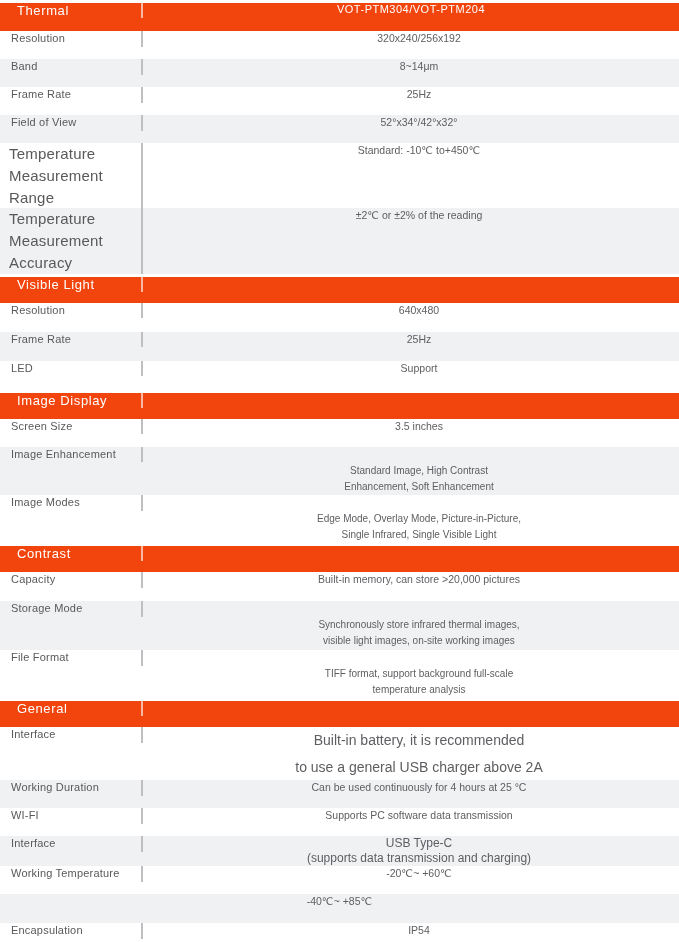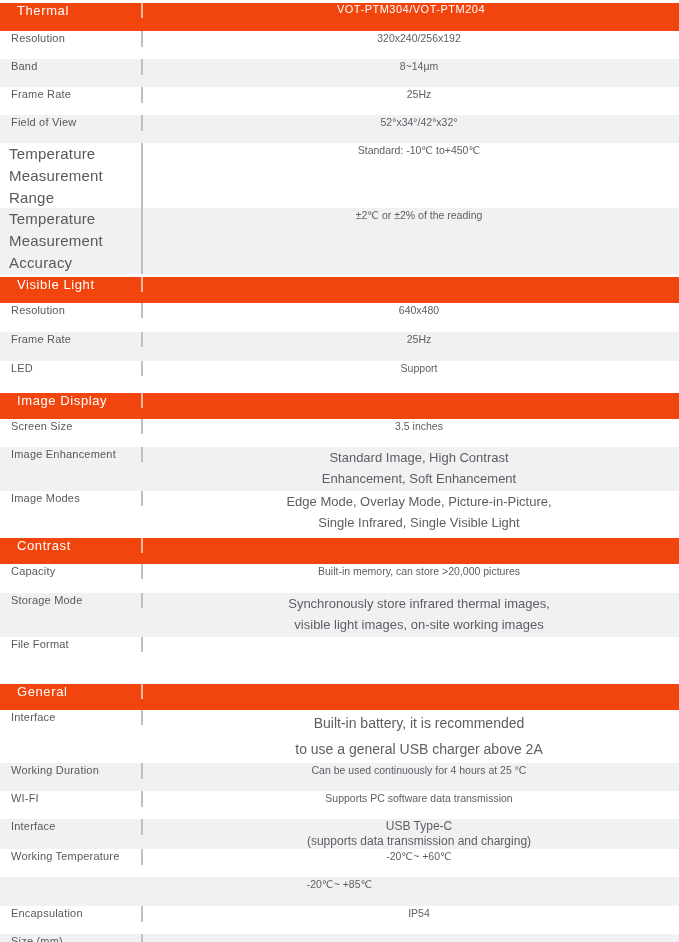--- a/index.html
+++ b/index.html
@@ -44,21 +44,21 @@
     width:143px;flex:0 0 143px;padding-left:11px;
     border-right:2px solid var(--divider);
     font-size:11px;color:var(--text);letter-spacing:.2px;
     line-height:1.45;white-space:pre-line;
   }
   .small-label .cell.label{font-size:15px;padding-left:9px;}
   .cell.value{
     flex:1;justify-content:center;text-align:center;
     font-size:10.5px;color:var(--text-value);white-space:pre-line;line-height:1.5;
   }
-  .v2 .cell.value{font-size:13px;line-height:1.62;}
+  .v2 .cell.value{font-size:10px;line-height:1.62;margin-top:16px;}
   .v2w .cell.value{font-size:14px;line-height:1.9;}
   .v2t .cell.value{font-size:12px;line-height:1.25;}
 
   .bottom-bar{height:7px;background:var(--bottom-bar);margin:0 2px 0 3px;}
 </style>
 </head>
 <body>
 
 <div class="page">
 
@@ -144,20 +144,22 @@
       <div class="cell label">Capacity</div>
       <div class="cell value">Built-in memory, can store &gt;20,000 pictures</div>
     </div>
     <div class="row alt h44 v2">
       <div class="cell label">Storage Mode</div>
       <div class="cell value">Synchronously store infrared thermal images,
 visible light images, on-site working images</div>
     </div>
     <div class="row h44 v2">
       <div class="cell label">File Format</div>
+      <div class="cell value">TIFF format, support background full-scale
+temperature analysis</div>
     </div>
   </section>
 
   <section>
     <div class="sec-head">
       <div class="sh-left">General</div>
       <div class="sh-right"></div>
     </div>
     <div class="row h46 v2w">
       <div class="cell label">Interface</div>
@@ -175,21 +177,21 @@
     <div class="row alt h29 v2t">
       <div class="cell label">Interface</div>
       <div class="cell value">USB Type-C
 (supports data transmission and charging)</div>
     </div>
     <div class="row">
       <div class="cell label">Working Temperature</div>
       <div class="cell value">-20℃~ +60℃</div>
     </div>
     <div class="row alt h29">
-      <div class="cell value">-20℃~ +85℃</div>
+      <div class="cell value">-40℃~ +85℃</div>
     </div>
     <div class="row">
       <div class="cell label">Encapsulation</div>
       <div class="cell value">IP54</div>
     </div>
     <div class="row alt">
       <div class="cell label">Size (mm)</div>
     </div>
     <div class="row">
       <div class="cell label">Weight</div>

